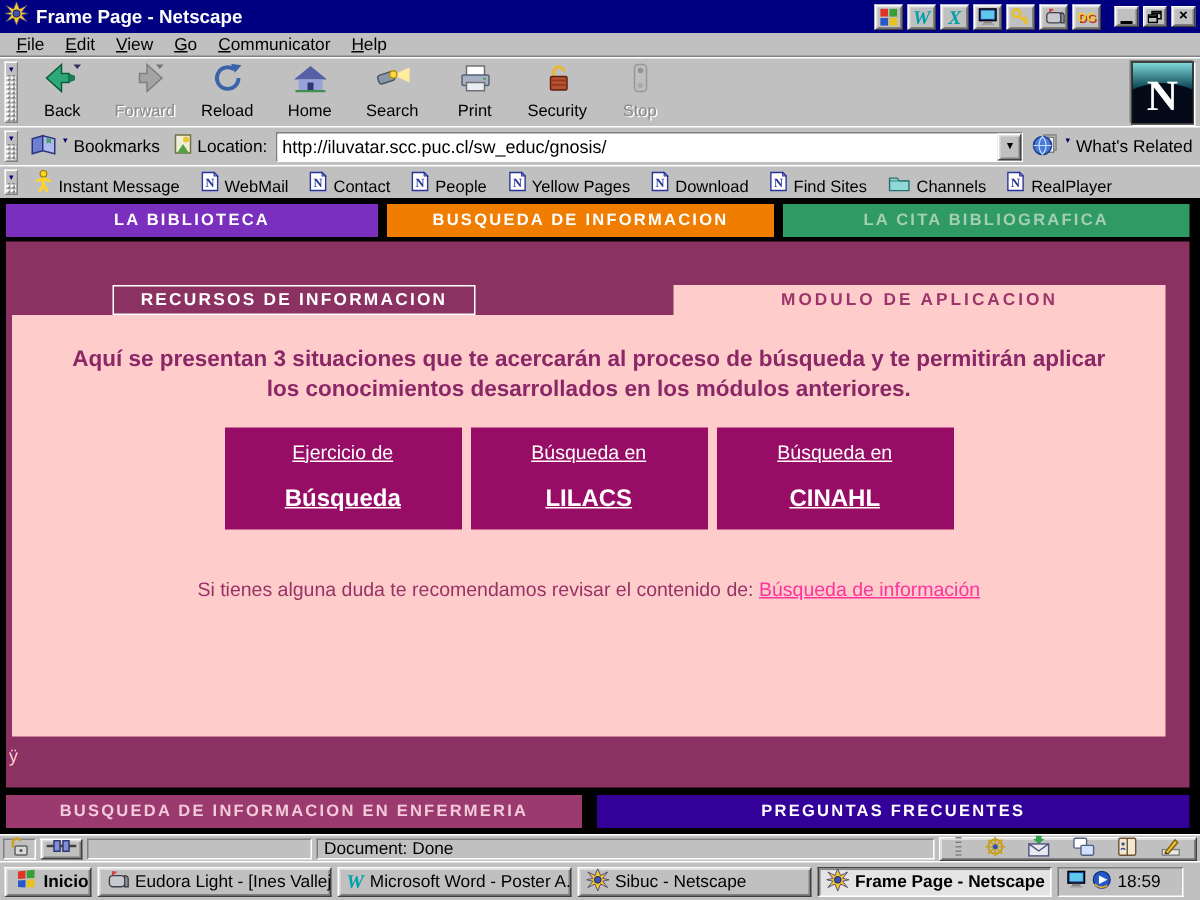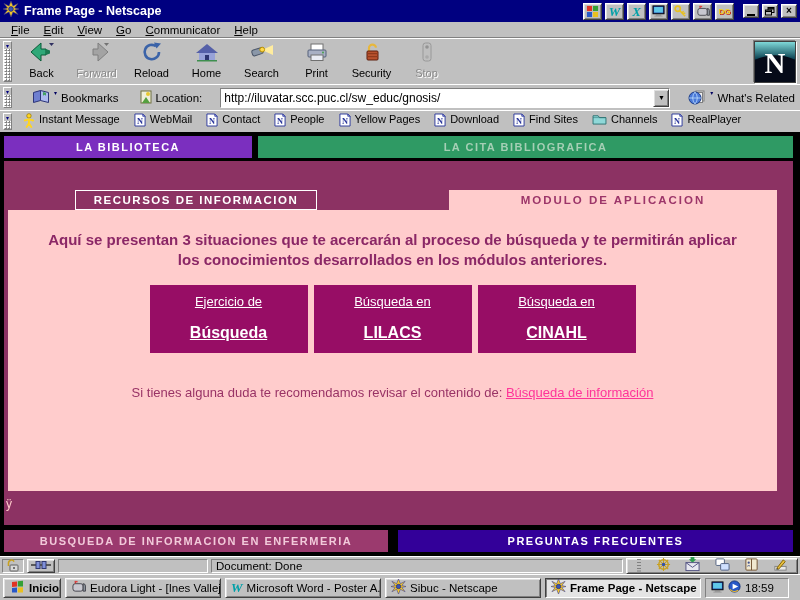--- a/index.html
+++ b/index.html
@@ -48,33 +48,33 @@
             padding-top:2px; gap:1px; }
   .navbtn .nlabel { font-size:11px; color:#000; }
   .navbtn.disabled .nlabel { color:#8A8A8A; text-shadow:1px 1px 0 #fff; }
   .navbtn.disabled svg { filter:grayscale(1) opacity(0.55); }
   .throbber { margin-left:auto; margin-right:2px; align-self:center; width:42px; height:42px;
               border:1px solid #404040; box-shadow:-1px -1px 0 #808080, 1px 1px 0 #FFFFFF;
               display:flex; align-items:center; justify-content:center; background:#000; }
 
   
   #locationbar { height:26px; background:#C0C0C0; border-top:1px solid #FFF; display:flex;
-                 align-items:center; padding:1px 2px; gap:15px; flex:0 0 26px; }
+                 align-items:center; padding:1px 2px; gap:3px; flex:0 0 26px; }
   .chip { display:flex; align-items:center; gap:4px; font-size:11.5px; padding:0 3px; height:20px; }
   .tri { font-size:6px; color:#000060; align-self:flex-start; margin-top:1px; }
   #urlbox { flex:1; height:20px; background:#FFF; display:flex; align-items:center; }
   #urlinput { flex:1; border:0; outline:none; font-family:"Liberation Sans",sans-serif;
               font-size:12px; height:16px; padding-left:3px; }
   .dropbtn { width:16px; height:18px; display:flex; align-items:center; justify-content:center;
              font-size:7px; color:#000; }
 
   
   #personalbar { height:22px; background:#C0C0C0; border-top:1px solid #FFF; display:flex;
                  align-items:center; padding:1px 2px; gap:2px; flex:0 0 22px; }
-  .pbitem { display:flex; align-items:flex-start; gap:4px; font-size:11px; padding:0 6px; height:18px; }
+  .pbitem { display:flex; align-items:flex-end; gap:4px; font-size:11px; padding:0 6px; height:18px; }
 
   
   #content { height:424px; flex:0 0 424px; background:#000; display:flex; flex-direction:column;
              padding:4px 7px 4px 4px; }
   .sitebars { height:22px; flex:0 0 22px; display:flex; gap:6px; margin-bottom:3px; }
   .sitebar { display:flex; align-items:center; justify-content:center; font-size:11px; font-weight:bold;
              letter-spacing:1.5px; color:#FFF; }
   .sb-purple { flex:0 0 248px; background:var(--purple,#7B2FBF); }
   .sb-orange { flex:0 0 258px; background:var(--orange,#F07D00); }
   .sb-green  { flex:1; background:var(--green,#2F9A64); color:var(--greentext,#A5CFB5); }
@@ -393,20 +393,21 @@
             <polygon points="9.5,1 9.5,3.5 12,3.5" fill="#AAB4E8" stroke="#28349A" stroke-width="0.8"></polygon>
             <text x="6.5" y="11.5" text-anchor="middle" font-size="9" font-weight="bold" font-family="Liberation Serif, serif" fill="#28349A">N</text>
           </svg></span>
       <span>RealPlayer</span>
     </div>
   </div>
 
   <div id="content">
     <div class="sitebars">
       <div class="sitebar sb-purple">LA BIBLIOTECA</div>
+      <div class="sitebar sb-orange">BUSQUEDA DE INFORMACION</div>
       <div class="sitebar sb-green">LA CITA BIBLIOGRAFICA</div>
     </div>
 
     <div class="pagebody">
       <div class="panelwrap">
         <div class="tabsrow">
           <div class="tab-left">RECURSOS DE INFORMACION</div>
           <div class="tab-right">MODULO DE APLICACION</div>
         </div>
         <div class="pinkpanel">

